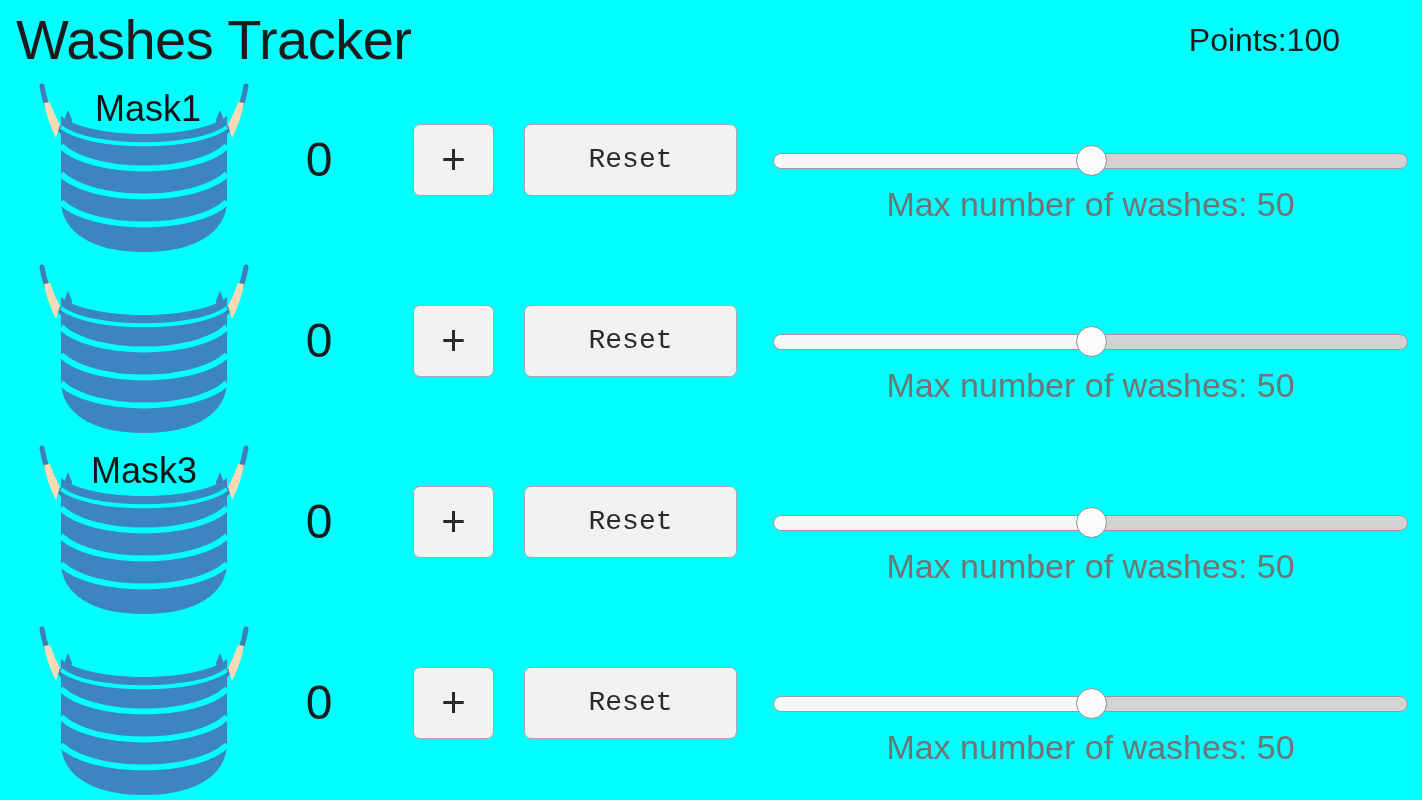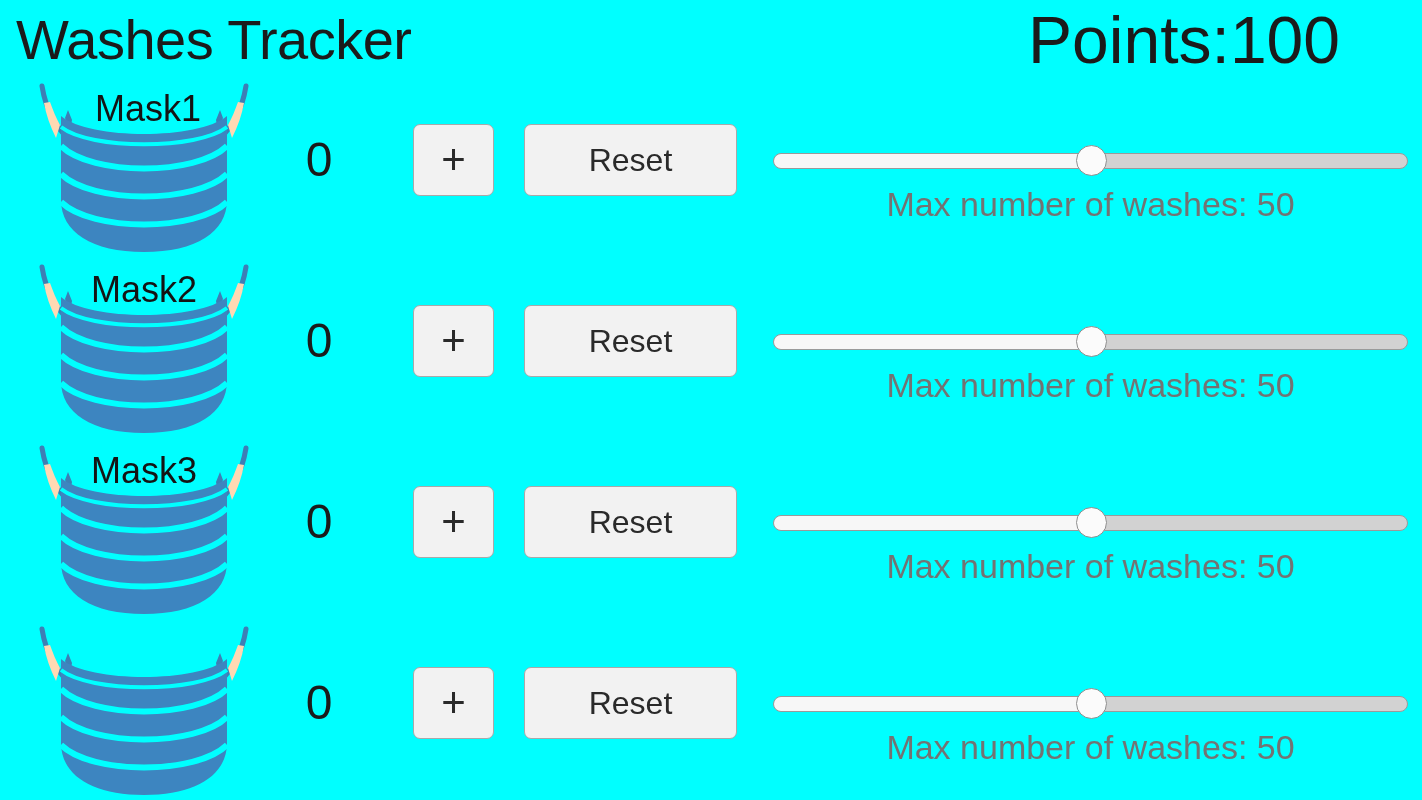--- a/index.html
+++ b/index.html
@@ -28,21 +28,21 @@
     font-size: 56px;
     line-height: 64px;
     font-weight: 400;
     letter-spacing: -0.5px;
     white-space: nowrap;
     color: #1b1b1b;
   }
   .points-wrap {
     position: absolute;
     right: 22px; top: 8px;
-    font-size: 66px;
+    font-size: 32px;
     line-height: 64px;
     font-weight: 400;
     white-space: nowrap;
     color: #1b1b1b;
   }
   .points-wrap span { display: inline; }
 
   
   .row {
     position: absolute;
@@ -107,22 +107,23 @@
   }
   .btn-plus {
     left: 401px; top: 44px;
     width: 81px; height: 72px;
     font-size: 42px;
     line-height: 42px;
   }
   .btn-reset {
     left: 512px; top: 44px;
     width: 213px; height: 72px;
-    font-size: 32px;
+    font-size: 28px;
     line-height: 48px;
+    font-family: Liberation Mono, monospace;
   }
 
   
   .slider-wrap {
     position: absolute;
     left: 761px;
     top: 62px;
     width: 635px;
     height: 36px;
   }
@@ -211,21 +212,20 @@
       <path d="M30 22 C33 30 36 38 40 45 L36 58 C30 46 26 34 24 23 Z" fill="#ffd9b3"></path>
       <path d="M218 22 C215 30 212 38 208 45 L212 58 C218 46 222 34 224 23 Z" fill="#ffd9b3"></path>
       <path d="M48 30 L52 40 L50 50 L45 38 Z" fill="#3d7fb5"></path>
       <path d="M200 30 L196 40 L198 50 L203 38 Z" fill="#3d7fb5"></path>
       <path d="M41 36 C70 60 178 60 207 36 L207 120 C207 152 176 172 124 172 C72 172 41 152 41 120 Z" fill="#3d85c0"></path>
       <path d="M41 47 C70 70 178 70 207 47" fill="none" stroke="#00ffff" stroke-width="4"></path>
       <path d="M41 66 C72 96 176 96 207 66" fill="none" stroke="#00ffff" stroke-width="6"></path>
       <path d="M41 94 C72 124 176 124 207 94" fill="none" stroke="#00ffff" stroke-width="6"></path>
       <path d="M41 122 C72 152 176 152 207 122" fill="none" stroke="#00ffff" stroke-width="6"></path>
     </svg>
-    <div class="mask-label">Mask2</div>
   </div>
   <div class="counter">0</div>
   <button class="btn btn-plus">+</button>
   <button class="btn btn-reset">Reset</button>
   <div class="slider-wrap">
     <div class="slider-track">
       <div class="slider-fill" style="width: 50%;"></div>
     </div>
     <div class="slider-thumb" style="left: 50%;"></div>
   </div>

